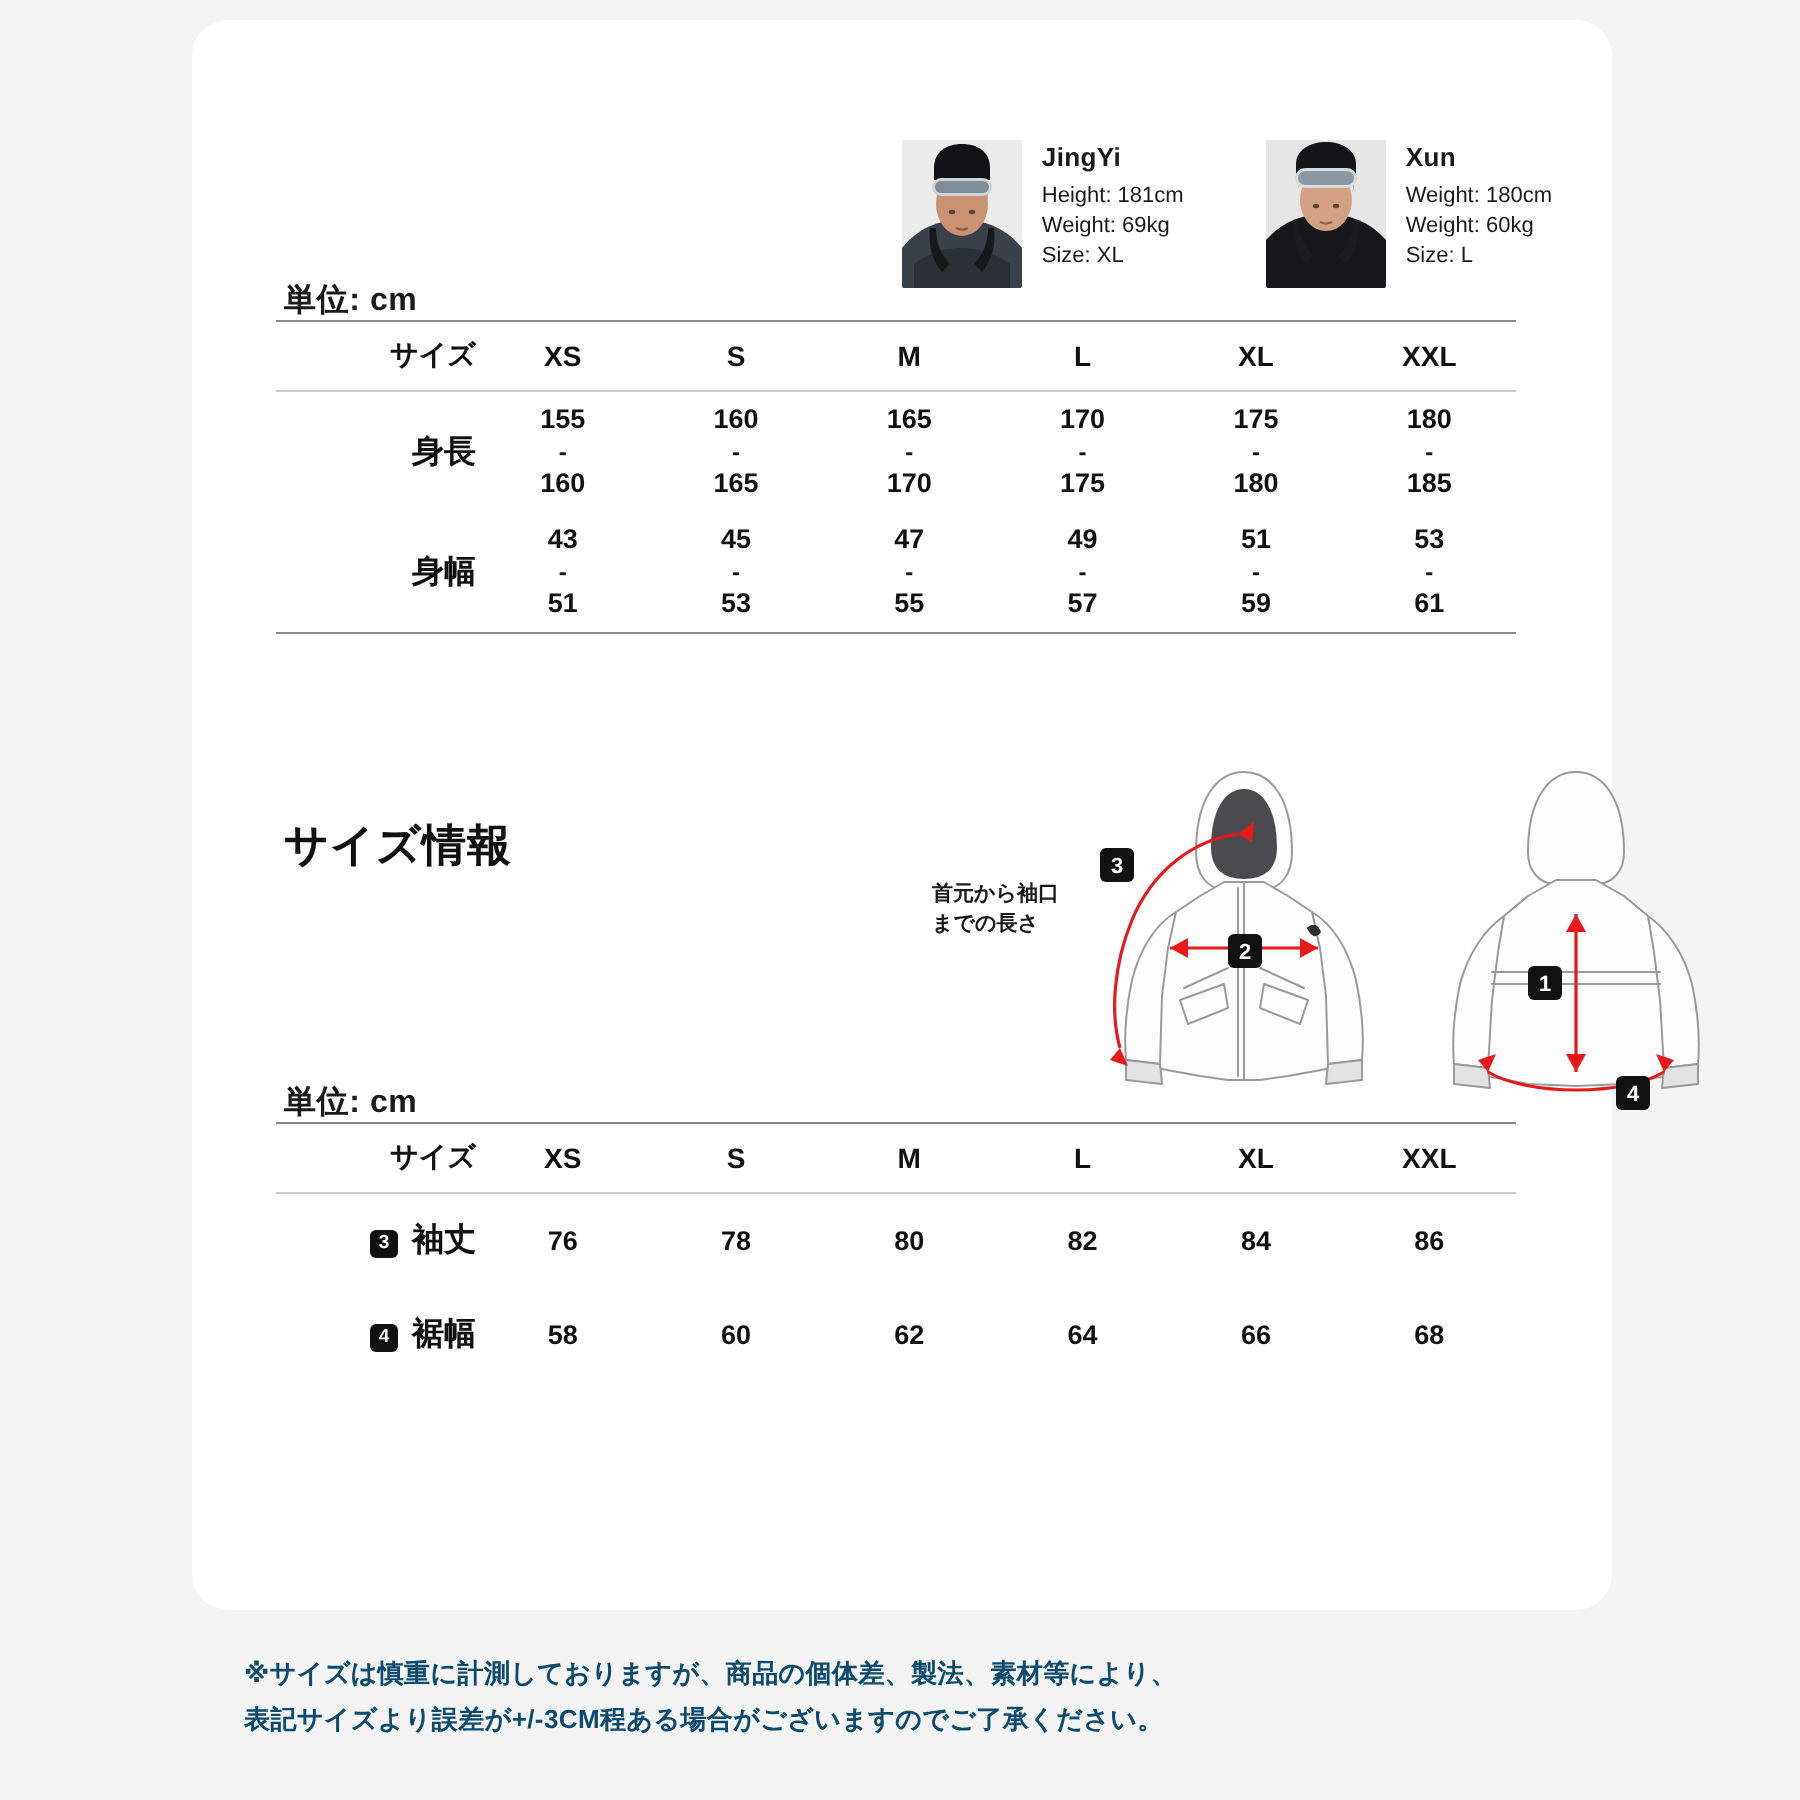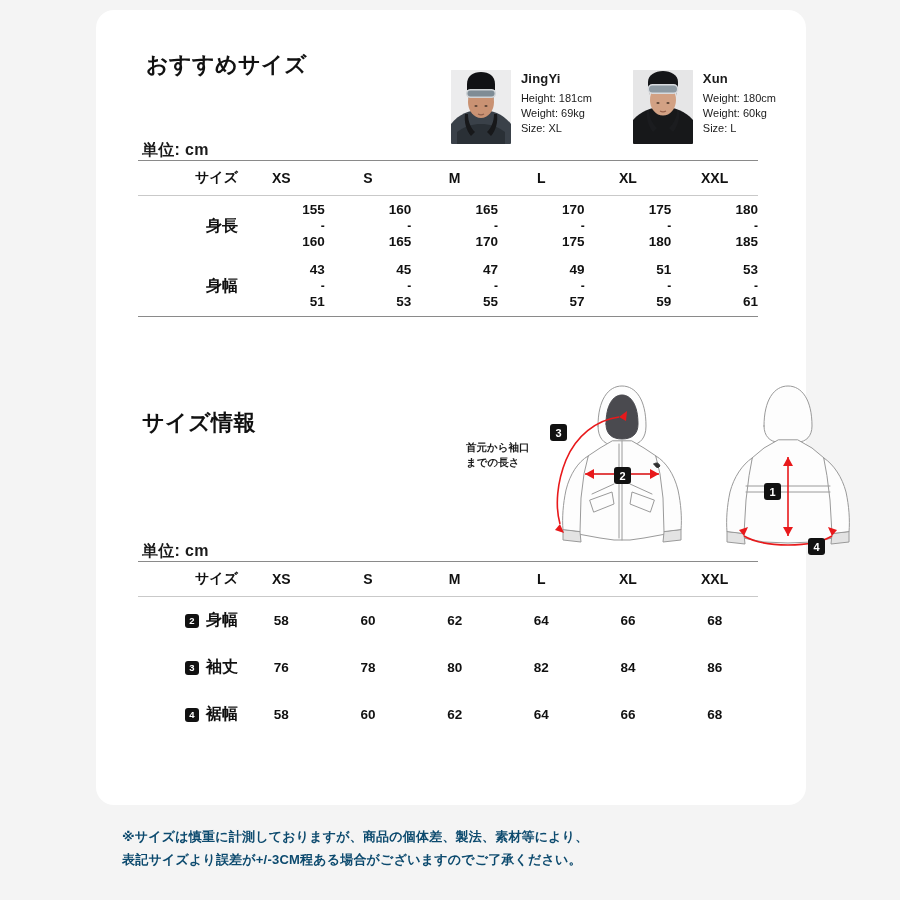--- a/index.html
+++ b/index.html
@@ -64,21 +64,21 @@
     text-align:right;width:100px;padding-left:4px;
   }
   table.sz thead th{
     height:34px;
     border-top:1.5px solid #8a8a8a;
     border-bottom:1px solid #c9c9c9;
     font-size:14px;
   }
   table.sz tbody td{height:60px;}
   table.sz tbody tr.last td{border-bottom:1.5px solid #8a8a8a;}
-  .rng{line-height:1.18;font-size:13.5px;font-weight:bold;text-align:right;}
+  .rng{line-height:1.18;font-size:13.5px;font-weight:bold;}
   .rng .dash{font-size:12px;}
 
   table.sz2 tbody td{height:47px;border-bottom:none;}
   table.sz2 tbody td{font-size:13.5px;}
 
   .badge{
     display:inline-flex;align-items:center;justify-content:center;
     width:14px;height:14px;background:#111;color:#fff;
     font-size:9.5px;font-weight:bold;border-radius:3px;
     margin-right:7px;vertical-align:1px;line-height:1;
@@ -105,21 +105,20 @@
   }
 </style>
 </head>
 <body>
 
 <div class="page">
 
   <div class="card">
 
     <div class="sec1-head">
-      <div class="sec-title">おすすめサイズ</div>
 
       <div class="models">
 
         <div class="model">
           <div class="model-photo">
             <svg width="60" height="74" viewBox="0 0 60 74">
               <rect width="60" height="74" fill="#ececed"></rect>
               <path d="M0 54 C8 44 18 40 30 40 C42 40 52 44 60 54 L60 74 L0 74 Z" fill="#3a4149"></path>
               <path d="M6 62 C14 56 22 54 30 54 C38 54 46 56 54 62 L54 74 L6 74 Z" fill="#2a3036"></path>
               <ellipse cx="30" cy="32" rx="13" ry="16" fill="#c99273"></ellipse>
@@ -348,29 +347,20 @@
           <th>XS</th>
           <th>S</th>
           <th>M</th>
           <th>L</th>
           <th>XL</th>
           <th>XXL</th>
         </tr>
       </thead>
       <tbody>
         <tr>
-          <td class="lbl"><span class="badge">2</span><span class="lbl-txt">身幅</span></td>
-          <td>58</td>
-          <td>60</td>
-          <td>62</td>
-          <td>64</td>
-          <td>66</td>
-          <td>68</td>
-        </tr>
-        <tr>
           <td class="lbl"><span class="badge">3</span><span class="lbl-txt">袖丈</span></td>
           <td>76</td>
           <td>78</td>
           <td>80</td>
           <td>82</td>
           <td>84</td>
           <td>86</td>
         </tr>
         <tr>
           <td class="lbl"><span class="badge">4</span><span class="lbl-txt">裾幅</span></td>

